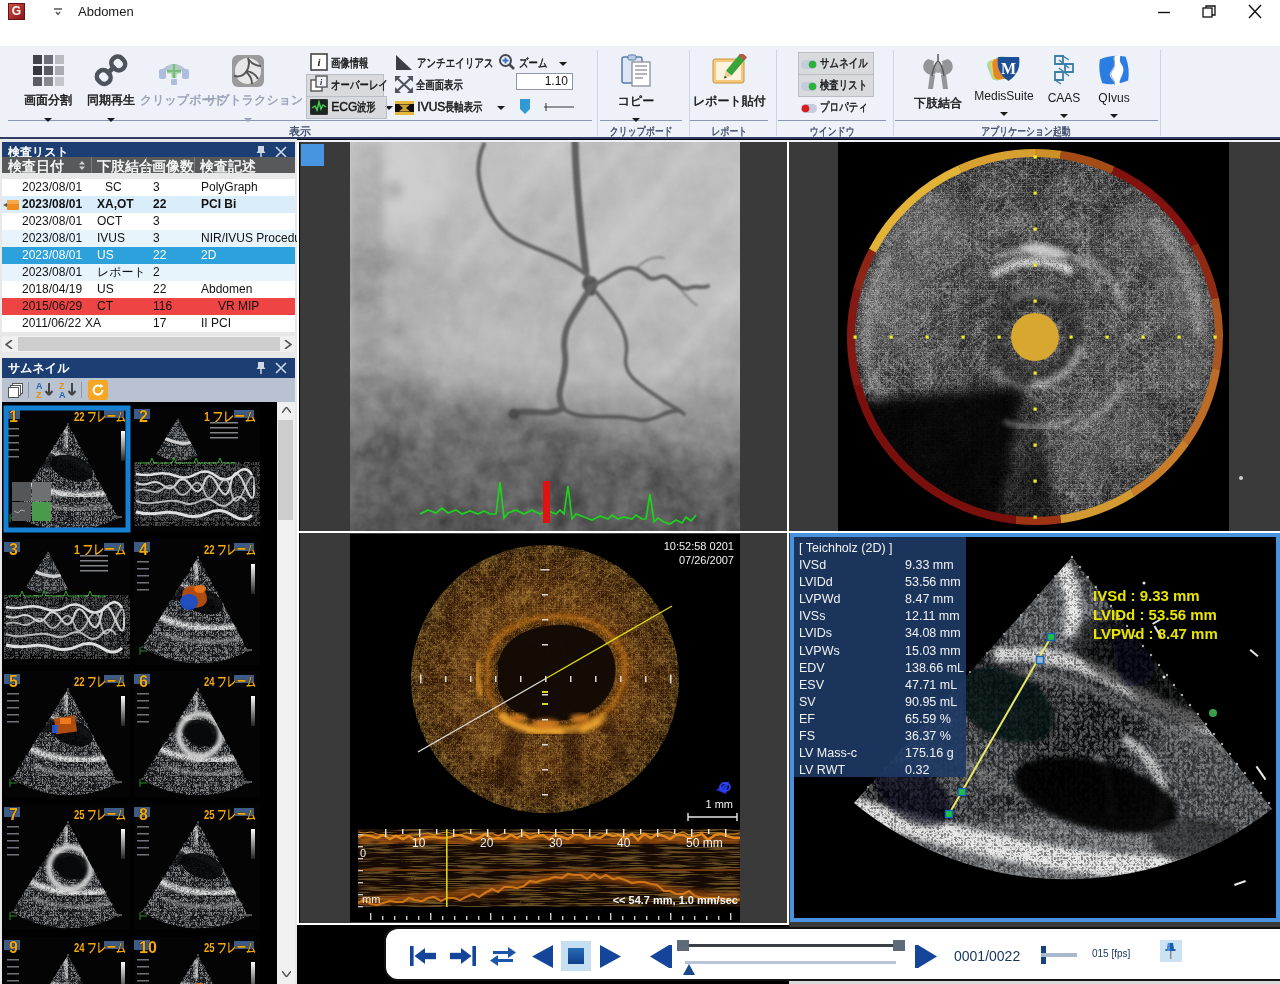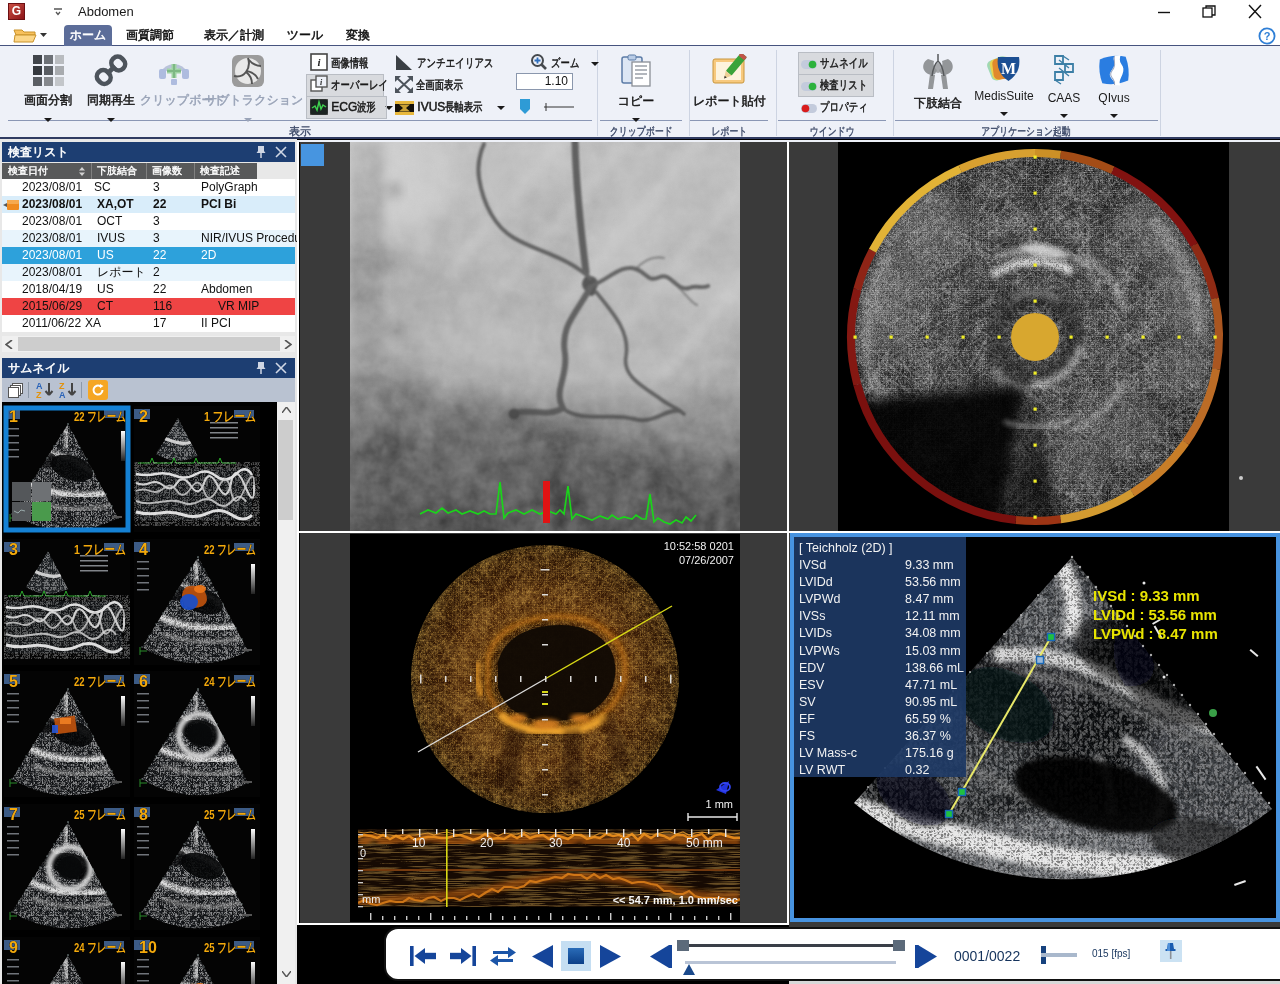--- a/index.html
+++ b/index.html
@@ -23,21 +23,21 @@
 .bigbtn.dis{color:#9aa4b8}
 .caret{display:inline-block;width:0;height:0;border-left:4px solid transparent;border-right:4px solid transparent;border-top:4px solid #1a1a1a;vertical-align:middle}
 .smbtn{position:absolute;height:21px;font-size:12px;color:#1a1a1a;white-space:nowrap;line-height:21px;-webkit-text-stroke:0.5px}
 .smbtn.pressed{background:#d8dade;outline:1px solid #b9bdc4}
 .cj{display:inline-block;transform:scaleX(0.78);transform-origin:0 50%;white-space:nowrap}
 .cjc{display:inline-block;transform:scaleX(0.8);white-space:nowrap}
 
 #leftcol{position:absolute;left:0;top:0;width:297px;height:984px}
 .paneltitle{position:absolute;left:2px;width:293px;height:20px;background:#1d3e72;color:#fff;font-size:12px;line-height:20px;padding-left:6px;-webkit-text-stroke:0.5px}
 
-#examhdr{position:absolute;left:2px;top:163px;width:255px;height:16px;background:#58595a;color:#fff;font-size:10px;-webkit-text-stroke:0.4px}
+#examhdr{position:absolute;left:2px;top:157px;width:293px;height:16px;background:#58595a;color:#fff;font-size:14px;-webkit-text-stroke:0.4px}
 #examhdr span{position:absolute;top:1px}
 #examtable{position:absolute;left:2px;top:179px;width:293px;height:153px;background:#fff;font-size:12px;color:#111}
 .erow{position:absolute;left:0;width:293px;height:17px;line-height:17px}
 .erow span{position:absolute;white-space:nowrap}
 #examscroll{position:absolute;left:2px;top:336px;width:293px;height:16px;background:#f0f0f0}
 
 #thumbbar{position:absolute;left:2px;top:378px;width:293px;height:24px;background:#b9c2d1}
 #thumbarea{position:absolute;left:2px;top:402px;width:293px;height:582px;background:#000;overflow:hidden}
 
 #main{position:absolute;left:297px;top:139px;width:983px;height:845px;background:#000}
@@ -62,36 +62,20 @@
         <path d="M2 7.5 h12" stroke="#111" stroke-width="1.4"></path>
       </svg>
     <svg class="abs" style="left:1201px;top:4px" width="16" height="15" viewBox="0 0 16 15">
         <rect x="2" y="4" width="9" height="9" fill="none" stroke="#111" stroke-width="1.3"></rect>
         <path d="M5 4 v-2 h9 v9 h-3" fill="none" stroke="#111" stroke-width="1.3"></path>
       </svg>
     <svg class="abs" style="left:1247px;top:4px" width="16" height="15" viewBox="0 0 16 15">
         <path d="M2 1 L14 14 M14 1 L2 14" stroke="#111" stroke-width="1.4"></path>
       </svg>
   </div>
-  <div id="tabrow">
-    <svg class="abs" style="left:13px;top:3px" width="34" height="18" viewBox="0 0 34 18">
-      <path d="M1 4 h8 l2 2 h11 v3 h-19 z" fill="#f8c15c" stroke="#c8922a" stroke-width="1"></path>
-      <path d="M2 9 h21 l-3 7 h-19 z" fill="#fcd687" stroke="#c8922a" stroke-width="1"></path>
-      <path d="M27 7 l7 0 -3.5 4 z" fill="#333"></path>
-    </svg>
-    <div class="tab active" style="left:64px;width:48px">ホーム</div>
-    <div class="tab" style="left:118px;width:64px">画質調節</div>
-    <div class="tab" style="left:196px;width:76px">表示／計測</div>
-    <div class="tab" style="left:284px;width:42px">ツール</div>
-    <div class="tab" style="left:336px;width:44px">変換</div>
-    <svg class="abs" style="left:1258px;top:4px" width="18" height="18" viewBox="0 0 18 18">
-        <circle cx="9" cy="9" r="7.6" fill="none" stroke="#2f7fd6" stroke-width="1.8"></circle>
-        <text x="9" y="13" font-size="11" font-weight="bold" fill="#2f7fd6" text-anchor="middle">?</text>
-      </svg>
-  </div>
   <div id="ribbon">
     <div class="gsep" style="left:597px"></div>
     <div class="gsep" style="left:689px"></div>
     <div class="gsep" style="left:776px"></div>
     <div class="gsep" style="left:893px"></div>
     <div class="gsep" style="left:1160px"></div>
     <div class="gline" style="left:8px;width:584px"></div>
     <div class="gline" style="left:600px;width:82px"></div>
     <div class="gline" style="left:690px;width:78px"></div>
     <div class="gline" style="left:778px;width:108px"></div>
@@ -191,21 +175,21 @@
       <span class="cj">全画面表示</span></div>
     <div class="smbtn" style="left:395px;top:51px">
       <svg style="vertical-align:-4px" width="19" height="14" viewBox="0 0 19 14">
           <rect x="0" y="0" width="19" height="14" fill="#14110c"></rect>
           <rect x="0" y="0" width="19" height="3" fill="#e8b83c"></rect>
           <rect x="0" y="11" width="19" height="3" fill="#e8b83c"></rect>
           <path d="M4 3.5 h11 l-4 3.5 4 3.5 h-11 l4 -3.5 z" fill="#caa135"></path>
         </svg>
       IVUS<span class="cj">長軸表示</span> <span class="caret"></span></div>
 
-    <div class="smbtn" style="left:530px;top:7px">
+    <div class="smbtn" style="left:498px;top:7px">
       <svg style="vertical-align:-4px" width="18" height="18" viewBox="0 0 18 18">
           <circle cx="7.5" cy="7.5" r="5.5" fill="none" stroke="#45494e" stroke-width="2"></circle>
           <path d="M11.5 11.5 L16 16" stroke="#45494e" stroke-width="2.6"></path>
           <path d="M7.5 4.5 v6 M4.5 7.5 h6" stroke="#2f6fbd" stroke-width="1.8"></path>
         </svg>
       <span class="cj">ズーム</span> <span class="caret"></span></div>
     <div class="abs" style="left:516px;top:27px;width:57px;height:17px;background:#fff;border:1px solid #8a97ad;font-size:12px;color:#111;text-align:right;line-height:15px;padding-right:4px">1.10</div>
     <svg class="abs" style="left:516px;top:51px" width="62" height="20" viewBox="0 0 62 20">
       <path d="M28 10 h30" stroke="#333" stroke-width="1"></path>
       <path d="M30 6 v8" stroke="#333" stroke-width="1"></path>
@@ -323,21 +307,21 @@
       <span style="left:95px">下肢結合</span>
       <span style="left:150px">画像数</span>
       <span style="left:198px">検査記述</span>
       <span class="abs" style="left:89px;top:0;height:16px;border-left:1px solid #808080"></span>
       <span class="abs" style="left:144px;top:0;height:16px;border-left:1px solid #808080"></span>
       <span class="abs" style="left:192px;top:0;height:16px;border-left:1px solid #808080"></span>
     </div>
     <div id="examtable">
       <div class="erow" style="top:0">
           <span style="left:20px">2023/08/01</span>
-          <span style="left:92px">SC</span>
+          <span style="left:103px">SC</span>
           <span style="left:151px">3</span>
           <span style="left:199px">PolyGraph</span>
         </div>
       <div class="erow" style="top:17px;background:#d9edfa;font-weight:bold">
           <span style="left:20px">2023/08/01</span>
           <span style="left:95px">XA,OT</span>
           <span style="left:151px">22</span>
           <span style="left:199px">PCI Bi</span>
         <svg class="abs" style="left:1px;top:3px" width="17" height="12" viewBox="0 0 17 12">
             <path d="M0 6 l4 -2 v4 z" fill="#555"></path>

